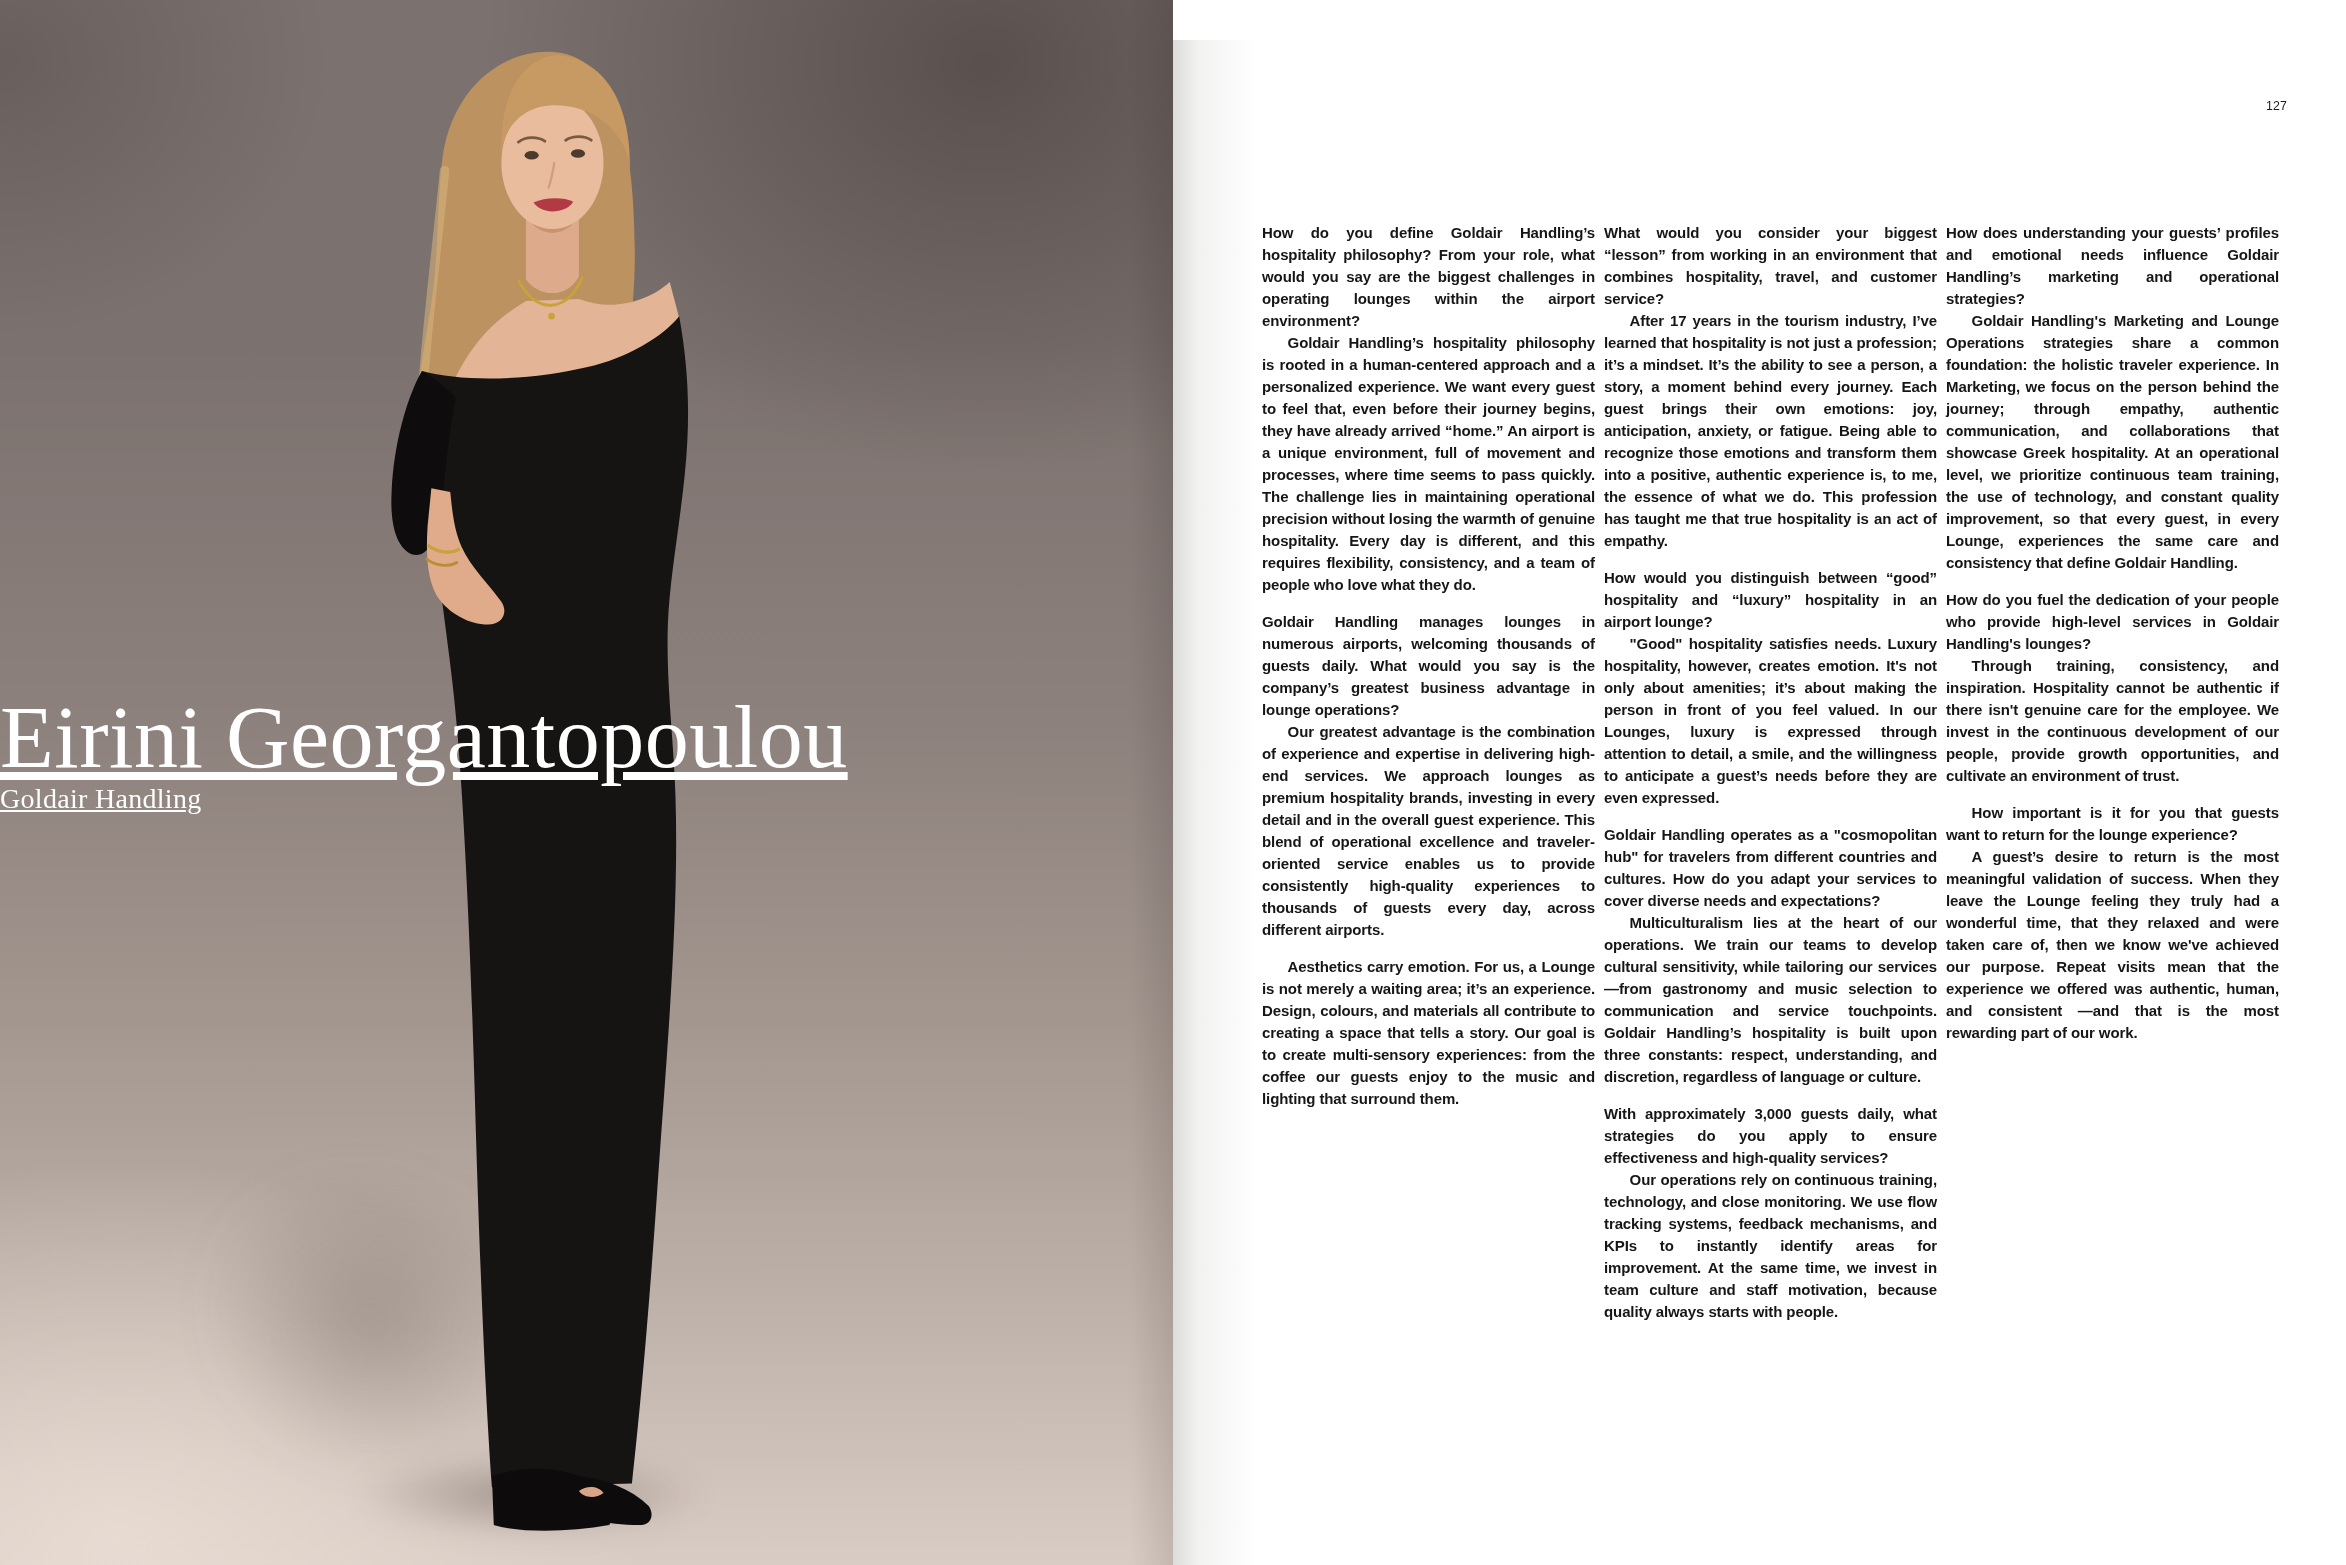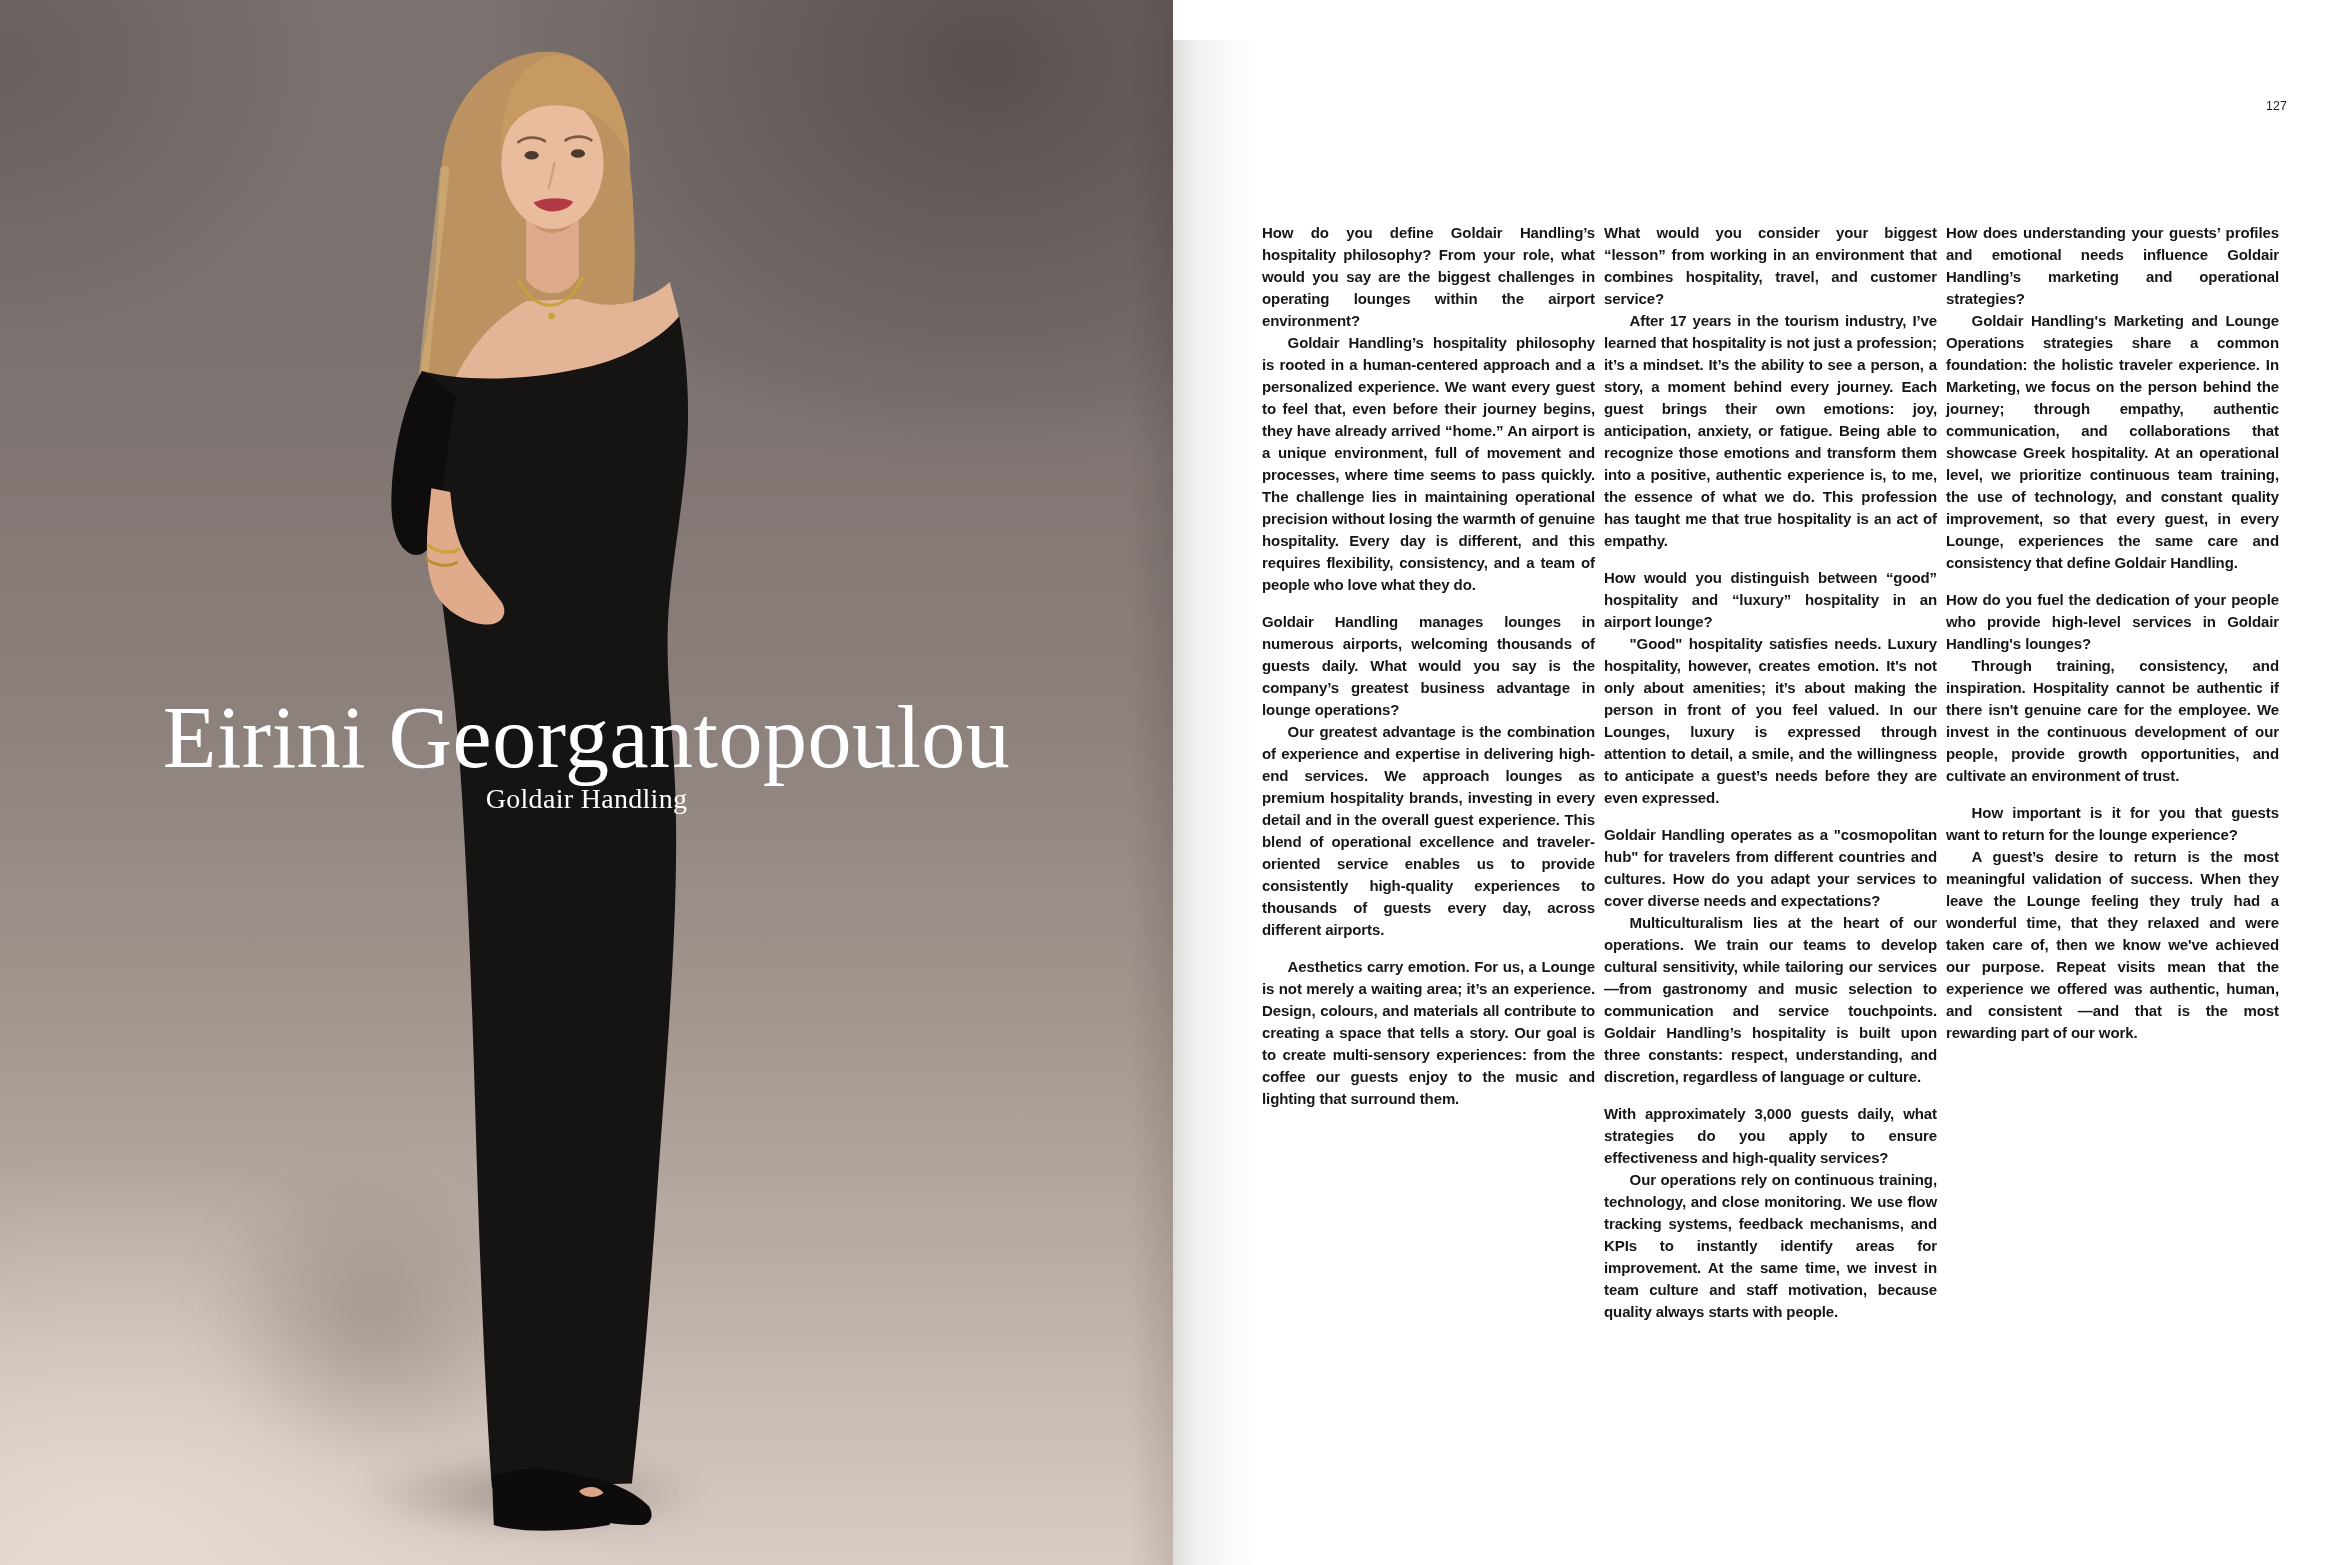--- a/index.html
+++ b/index.html
@@ -26,22 +26,23 @@
     filter:blur(21px);transform:rotate(24deg);
   }
   .feet-shadow{
     position:absolute;left:284px;top:1438px;width:492px;height:114px;
     background:radial-gradient(closest-side,rgba(60,50,45,0.38),rgba(60,50,45,0) 72%);
     filter:blur(13.2px);
   }
   .figure-svg{position:absolute;left:0;top:0;}
   
   .caption{
-    position:absolute;left:0;top:694px;width:1173px;text-align:center;color:#ffffff;
+    position:absolute;left:0;top:694px;width:1173px;color:#ffffff;
     font-family:"Liberation Serif","DejaVu Serif",serif;
+    text-decoration:underline;
   }
   .caption .name{
     font-size:88px;line-height:1.0;font-weight:400;letter-spacing:0.5px;white-space:nowrap;
   }
   .caption .role{margin-top:21px;font-size:28px;line-height:34px;font-weight:400;letter-spacing:0.3px;}
   .caption .company{font-size:28px;line-height:34px;font-weight:400;letter-spacing:0.3px;}
   
   .text-page{
     position:absolute;left:1173px;top:0;width:1173px;height:1565px;background:#ffffff;margin-top:40px;
   }

